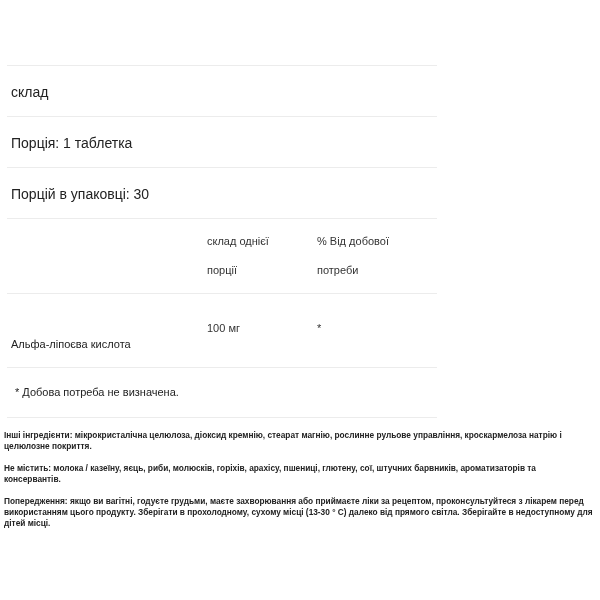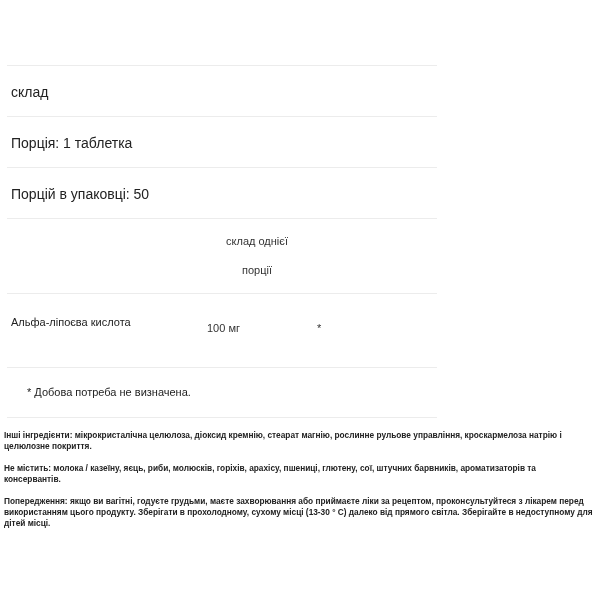--- a/index.html
+++ b/index.html
@@ -7,46 +7,50 @@
          font-family: "Liberation Sans", sans-serif; color: #222; }
   .facts { position: absolute; left: 7px; top: 65px; width: 430px; }
   .row { border-top: 1px solid #ececec; box-sizing: border-box; position: relative; }
   .row.single { height: 51px; }
   .row.single span { position: absolute; left: 4px; top: 18px; font-size: 14px; color: #222; }
   .row.head { height: 75px; }
   .row.item { height: 74px; }
   .row.note { height: 51px; border-bottom: 1px solid #ececec; }
   .col2 { position: absolute; left: 200px; width: 100px; font-size: 11px; line-height: 29px; color: #333; }
   .col3 { position: absolute; left: 310px; width: 110px; font-size: 11px; line-height: 29px; color: #333; }
-  .head .col2, .head .col3 { top: 8px; text-align: center; }
-  .item .name { position: absolute; left: 4px; top: 22px; font-size: 11px; color: #222; }
+  .head .col2, .head .col3 { top: 8px; }
+  .item .name { position: absolute; left: 4px; top: 44px; font-size: 11px; color: #222; }
   .item .col2, .item .col3 { top: 20px; line-height: 29px; }
-  .note span { position: absolute; left: 20px; top: 18px; font-size: 11px; color: #222; }
+  .note span { position: absolute; left: 8px; top: 18px; font-size: 11px; color: #222; }
   .extra { position: absolute; left: 4px; top: 430px; width: 590px;
            font-family: Liberation Sans, sans-serif; font-size: 8.3px; font-weight: bold;
            color: #222; line-height: 11px; }
   .extra p { margin: 0 0 11px 0; }
 </style>
 </head>
 <body>
 
 <div class="facts">
   <div class="row single">
     <span>склад</span>
   </div>
   <div class="row single">
     <span>Порція: 1 таблетка</span>
   </div>
   <div class="row single">
-    <span>Порцій в упаковці: 50</span>
+    <span>Порцій в упаковці: 30</span>
   </div>
   <div class="row head">
     <div class="col2">
       <div>склад однієї</div>
       <div>порції</div>
+    </div>
+    <div class="col3">
+      <div>% Від добової</div>
+      <div>потреби</div>
     </div>
   </div>
   <div class="row item">
     <span class="name">Альфа-ліпоєва кислота</span>
     <span class="col2">100 мг</span>
     <span class="col3">*</span>
   </div>
   <div class="row note">
     <span>* Добова потреба не визначена.</span>
   </div>

